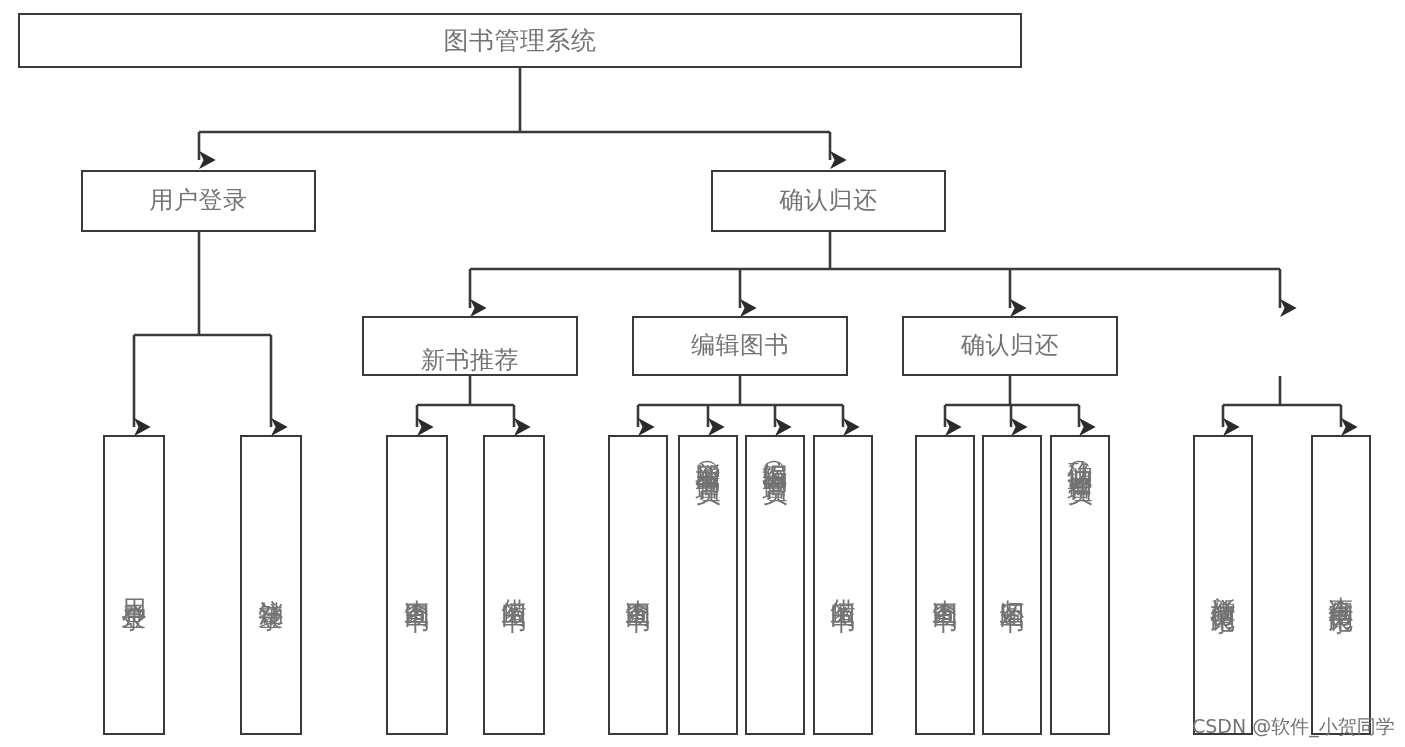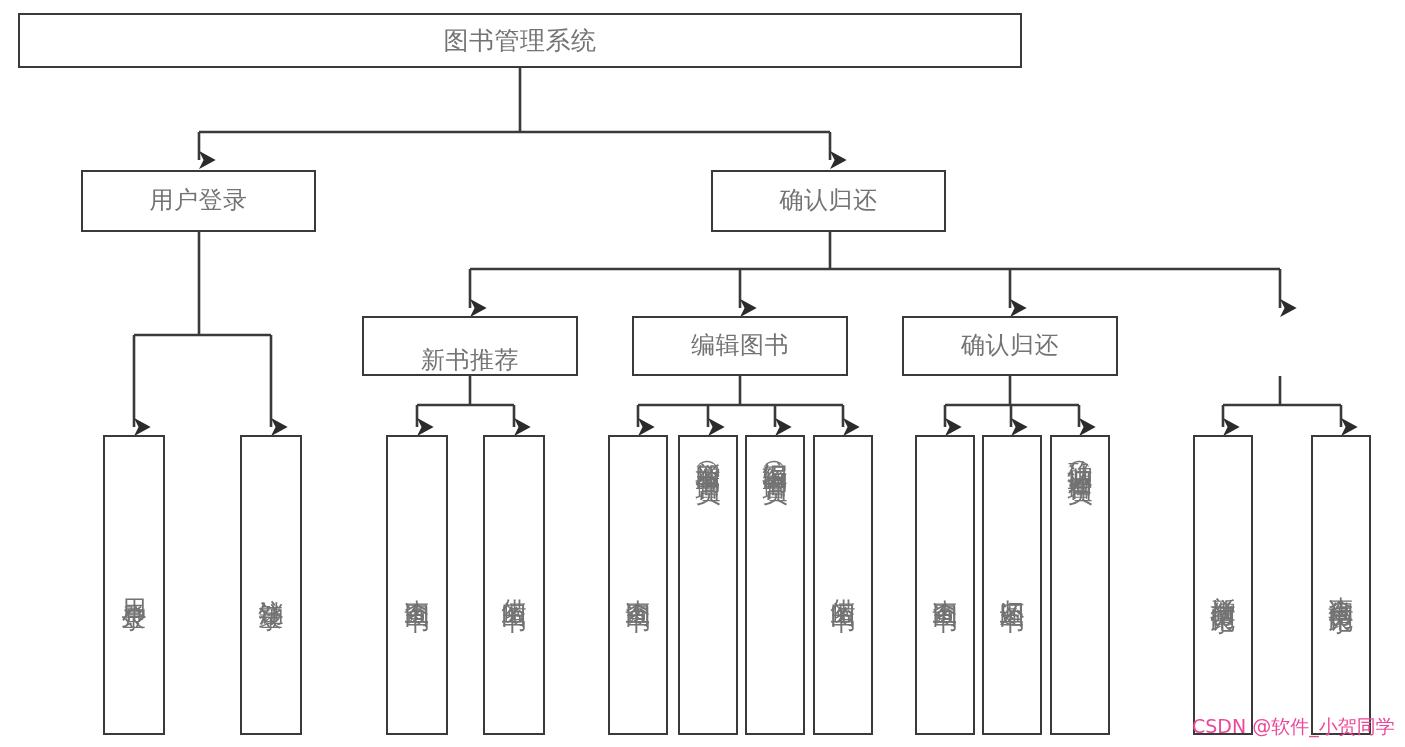--- a/index.html
+++ b/index.html
@@ -67,21 +67,21 @@
   
   .node.vert.centered {
     align-items: center;
     padding-top: 0;
   }
   .watermark {
     position: absolute;
     left: 1192px;
     top: 714px;
     font-size: 19px;
-    color: #ec4899;
+    color: #737373;
     white-space: nowrap;
     z-index: 3;
     font-family: "DejaVu Sans", "Liberation Sans", sans-serif;
   }
 </style>
 </head>
 <body>
 
 <div id="diagram-root">
 

